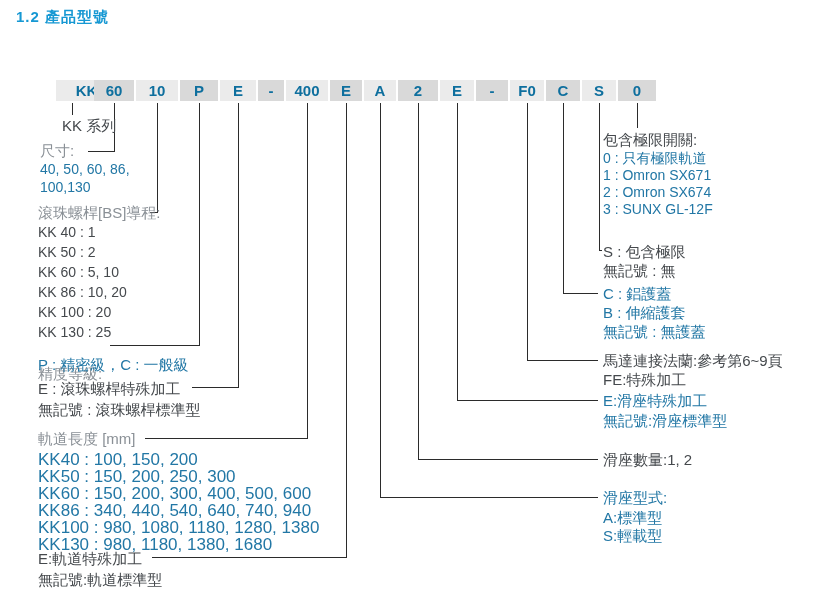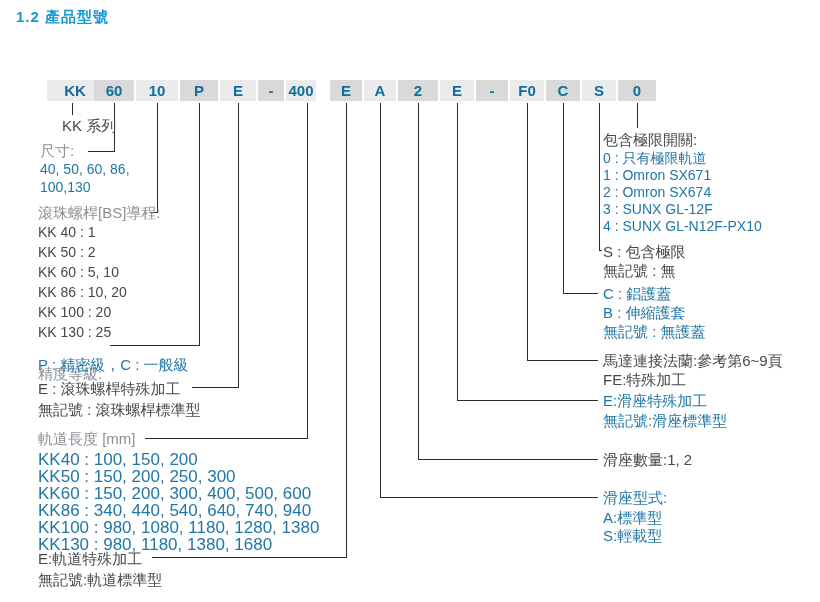--- a/index.html
+++ b/index.html
@@ -21,27 +21,27 @@
   .dark{color:#45494d;}
 </style>
 </head>
 <body>
 
 <div class="page">
 
   <div class="title">1.2 產品型號</div>
 
   <div>
-    <span class="seg odd" style="left:47px;width:56px;">KK</span>
+    <span class="seg odd" style="left:56px;width:31px;padding-left:15px;">KK</span>
     <span class="seg even" style="left:94px;width:40px;">60</span>
     <span class="seg odd" style="left:136px;width:42px;">10</span>
     <span class="seg even" style="left:180px;width:38px;">P</span>
     <span class="seg odd" style="left:220px;width:36px;">E</span>
     <span class="seg even" style="left:258px;width:26px;">-</span>
-    <span class="seg odd" style="left:286px;width:30px;">400</span>
+    <span class="seg odd" style="left:286px;width:42px;">400</span>
     <span class="seg even" style="left:330px;width:32px;">E</span>
     <span class="seg odd" style="left:364px;width:32px;">A</span>
     <span class="seg even" style="left:398px;width:40px;">2</span>
     <span class="seg odd" style="left:440px;width:34px;">E</span>
     <span class="seg even" style="left:476px;width:32px;">-</span>
     <span class="seg odd" style="left:510px;width:34px;">F0</span>
     <span class="seg even" style="left:546px;width:34px;">C</span>
     <span class="seg odd" style="left:582px;width:34px;">S</span>
     <span class="seg even" style="left:618px;width:38px;">0</span>
   </div>
@@ -103,21 +103,20 @@
   <div class="lbl blue xs" style="left:38px;top:536px;">KK130 : 980, 1180, 1380, 1680</div>
 
   <div class="lbl dark" style="left:38px;top:551px;">E:軌道特殊加工</div>
   <div class="lbl dark" style="left:38px;top:572px;">無記號:軌道標準型</div>
 
   <div class="lbl dark" style="left:603px;top:132px;">包含極限開關:</div>
   <div class="lbl blue sm" style="left:603px;top:151px;">0 : 只有極限軌道</div>
   <div class="lbl blue sm" style="left:603px;top:168px;">1 : Omron SX671</div>
   <div class="lbl blue sm" style="left:603px;top:185px;">2 : Omron SX674</div>
   <div class="lbl blue sm" style="left:603px;top:202px;">3 : SUNX GL-12F</div>
-  <div class="lbl blue sm" style="left:603px;top:219px;">4 : SUNX GL-N12F-PX10</div>
 
   <div class="lbl dark" style="left:603px;top:244px;">S : 包含極限</div>
   <div class="lbl dark" style="left:603px;top:263px;">無記號 : 無</div>
 
   <div class="lbl blue" style="left:603px;top:286px;">C : 鋁護蓋</div>
   <div class="lbl blue" style="left:603px;top:305px;">B : 伸縮護套</div>
   <div class="lbl blue" style="left:603px;top:324px;">無記號 : 無護蓋</div>
 
   <div class="lbl dark" style="left:603px;top:353px;">馬達連接法蘭:參考第6~9頁</div>
   <div class="lbl dark" style="left:603px;top:372px;">FE:特殊加工</div>

